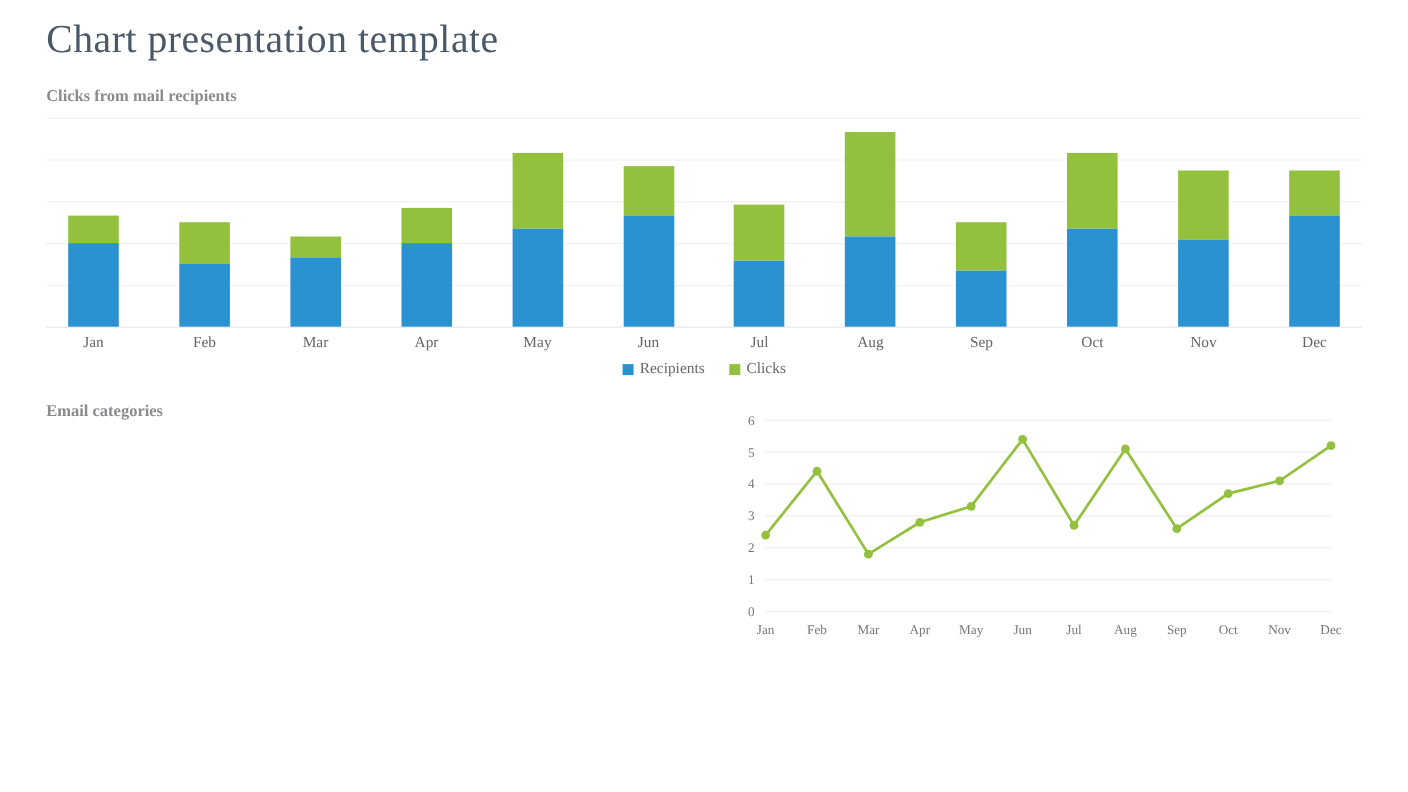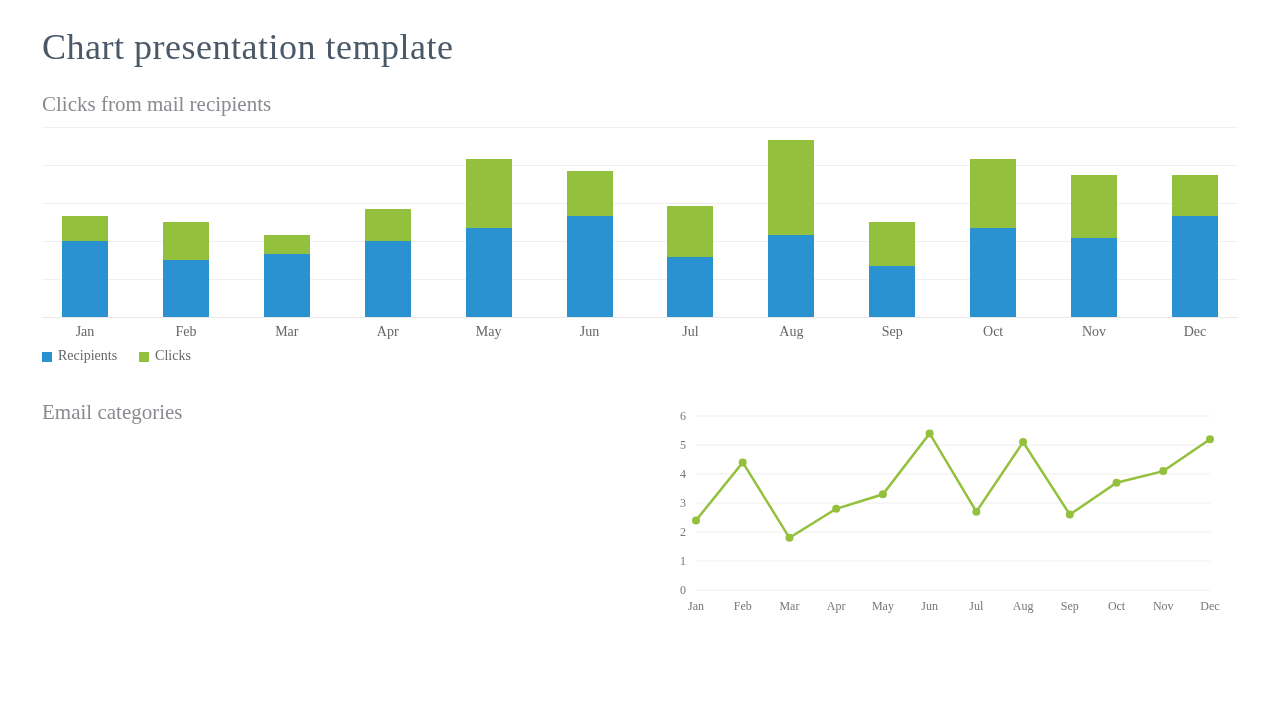--- a/index.html
+++ b/index.html
@@ -1,30 +1,30 @@
 <!DOCTYPE html>
 <html><head>
 <meta charset="utf-8">
 <style>
 html,body{margin:0;padding:0;width:1280px;height:720px;background:#fff;font-family:Georgia,'Times New Roman',serif;color:#555}
-.slide{padding:26px 42px 20px 42px;box-sizing:border-box;height:100%}
+.slide{padding:14px 42px 20px 42px;box-sizing:border-box;height:100%}
 h1{font-size:36px;font-weight:400;color:#4a5867;margin:0 0 24px 0;letter-spacing:.5px}
-.panel-title{font-size:21px;font-weight:400;color:#888b8f;margin:0 0 10px 0}
+.panel-title{font-size:15px;font-weight:700;color:#888b8f;margin:0 0 10px 0}
 .row{display:flex;gap:40px}
 .col{flex:1}
 .bar-area{position:relative;height:190px;border-bottom:1px solid #e8e8e8}
 .grid-line{position:absolute;left:0;right:0;border-top:1px solid #f0f0f0}
 .bars{display:flex;justify-content:space-between;align-items:flex-end;height:100%;padding:0 20px;position:relative}
 .bar-slot{width:46px;display:flex;flex-direction:column;align-items:center}
 .bar-stack{width:46px;display:flex;flex-direction:column-reverse}
 .seg0{background:#2a92d0}
 .seg1{background:#93c13e}
 .bar-labels{display:flex;justify-content:space-between;padding:6px 20px 0 20px;font-size:14px;color:#666}
 .bar-labels span{width:46px;text-align:center}
-.legend{display:flex;justify-content:flex-start;gap:22px;margin-top:8px;font-size:14px;color:#666}
+.legend{display:flex;justify-content:center;gap:22px;margin-top:8px;font-size:14px;color:#666}
 .swatch{display:inline-block;width:10px;height:10px;margin-right:6px;vertical-align:middle}
 .donut-wrap{display:flex;align-items:center;gap:30px;margin-top:10px;margin-left:60px}
 .donut-legend{font-size:14px;color:#555}
 .donut-legend div{margin:12px 0}
 .line-wrap{margin-top:6px}
 </style>
 </head>
 <body>
 
 <div class="slide">
@@ -126,21 +126,21 @@
         <span>Oct</span>
         <span>Nov</span>
         <span>Dec</span>
       </div>
     <div class="legend" id="bar-legend">
         <div><span class="swatch" style="background:#2a92d0"></span>Recipients</div>
         <div><span class="swatch" style="background:#93c13e"></span>Clicks</div>
       </div>
   </div>
 
-  <div class="row" style="margin-top:36px">
+  <div class="row" style="margin-top:22px">
 
     <div class="col">
       <div class="panel-title">Email categories</div>
     </div>
 
     <div class="col">
       <div class="line-wrap">
         <svg id="linechart" width="560" height="210">
             <line x1="36" x2="550" y1="184" y2="184" stroke="#eee"></line>
             <text x="26" y="188" text-anchor="end" font-size="12" fill="#777">0</text>

